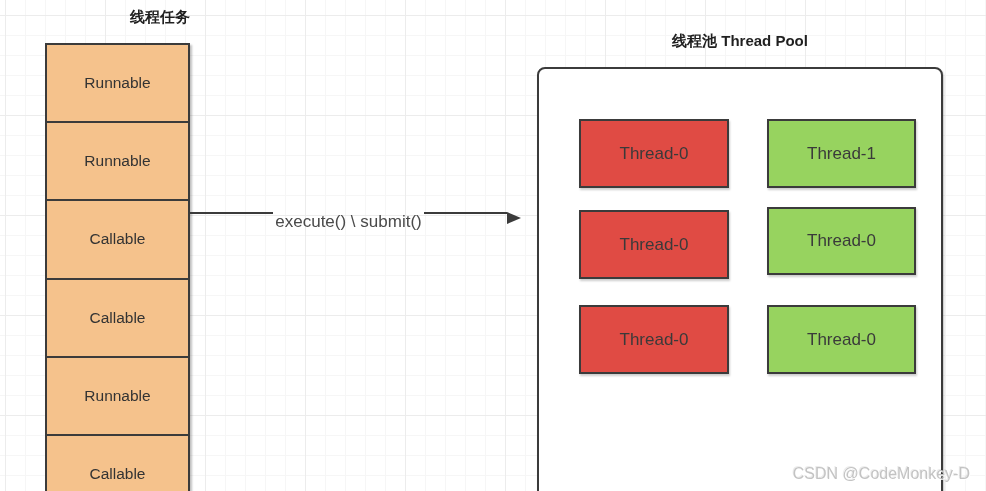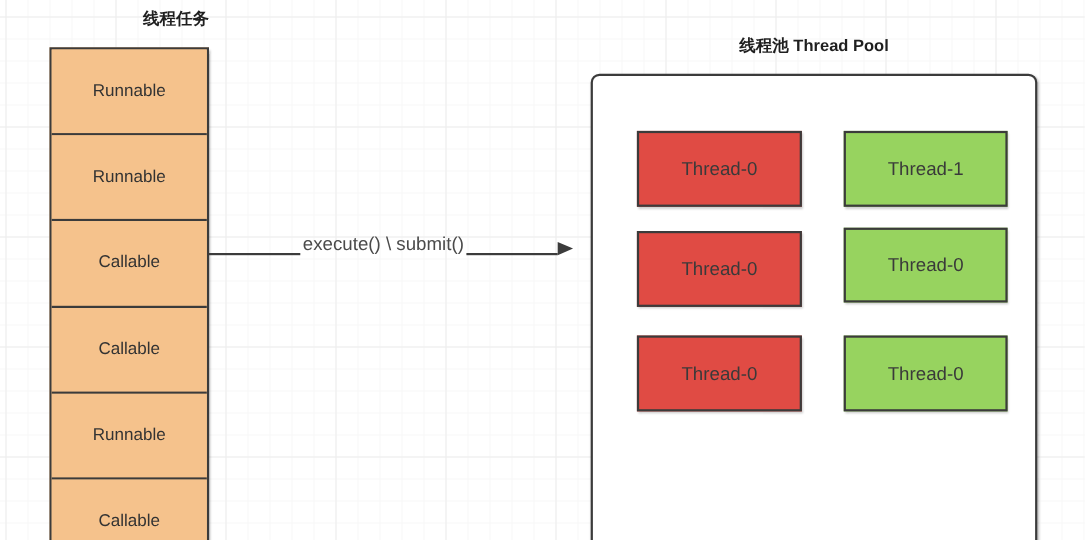--- a/index.html
+++ b/index.html
@@ -54,21 +54,21 @@
     color: #333333;
   }
   .task-cell:last-child { border-bottom: none; }
 
   
   .arrow {
     position: absolute;
     left: 190px; top: 212px;
     width: 331px; height: 20px;
     display: flex;
-    align-items: flex-end;
+    align-items: flex-start;
   }
   .arrow-seg { flex: 1; height: 2px; background: #3b3b3b; }
   .arrow-label {
     margin: 0 2px;
     font-size: 17px;
     color: #4a4a4a;
     white-space: nowrap;
     line-height: 20px;
   }
   .arrow-head {
@@ -155,14 +155,15 @@
 
   <div class="pool-box">
     <div class="thread col-left row-1" data-color="red">Thread-0</div>
     <div class="thread col-right row-1" data-color="green">Thread-1</div>
     <div class="thread col-left row-2" data-color="red">Thread-0</div>
     <div class="thread col-right row-2" data-color="green">Thread-0</div>
     <div class="thread col-left row-3" data-color="red">Thread-0</div>
     <div class="thread col-right row-3" data-color="green">Thread-0</div>
   </div>
 
+  <div class="watermark">CSDN @CodeMonkey-D</div>
 
 </div>
 
 </body></html>

